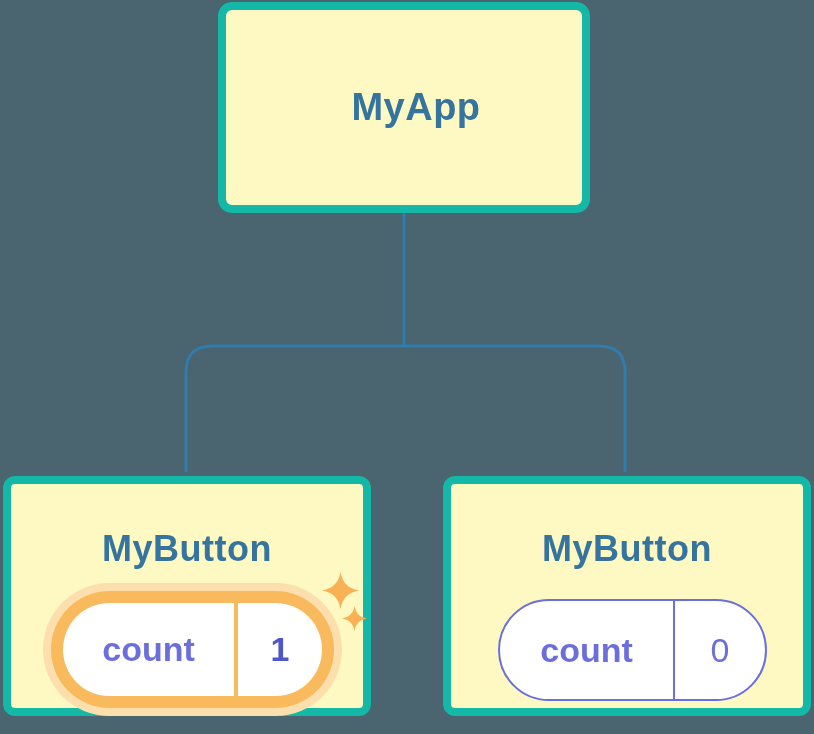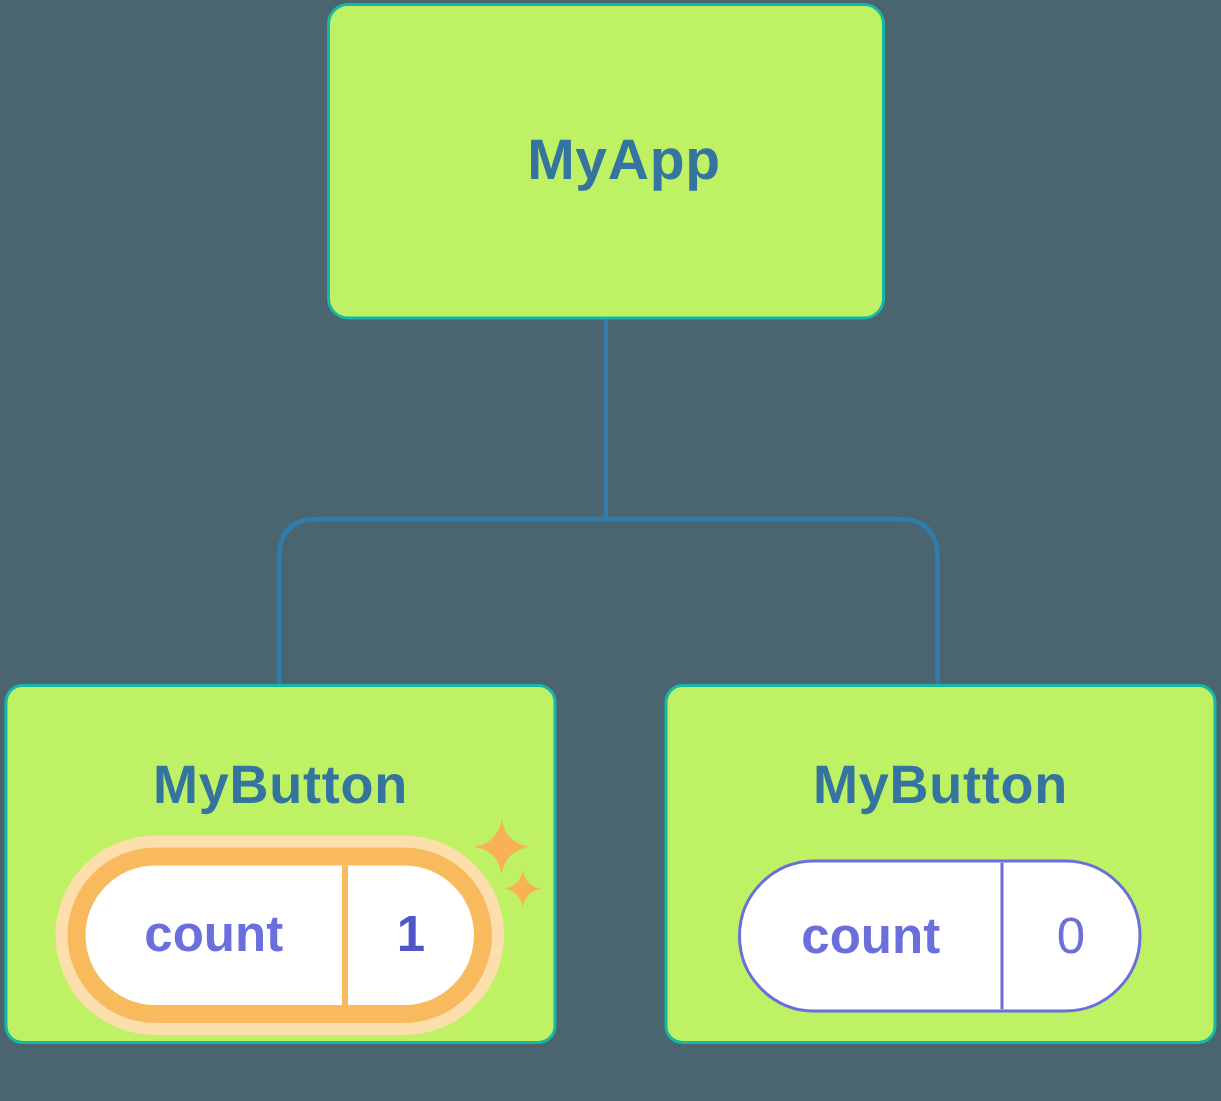--- a/index.html
+++ b/index.html
@@ -6,38 +6,38 @@
   .canvas {
     position: relative;
     width: 814px;
     height: 734px;
     background: #4B6570;
     font-family: "Liberation Sans", sans-serif;
     overflow: hidden;
   }
   .card {
     position: absolute;
-    background: #bef264;
-    border: 2px solid #14b8a6;
+    background: #fef9c3;
+    border: 8px solid #14b8a6;
     box-sizing: border-box;
     padding-left: 24px;
   }
   .card.root {
     left: 218px; top: 2px;
     width: 372px; height: 211px;
     border-radius: 14px;
     display: flex; align-items: center; justify-content: center;
   }
   .root-title {
     font-size: 38px; font-weight: 700;
     color: #35749E; letter-spacing: 0.5px;
   }
   .connector { position: absolute; left: 0; top: 0; pointer-events: none; }
   .card.child {
-    top: 456px;
+    top: 476px;
     width: 368px; height: 240px;
     border-radius: 12px;
   }
   .card.child-left  { left: 3px; }
   .card.child-right { left: 443px; }
   .child-title {
     position: absolute; top: 44px; left: 0;
     width: 100%; text-align: center;
     font-size: 36px; font-weight: 700;
     color: #35749E; letter-spacing: 0.5px;

